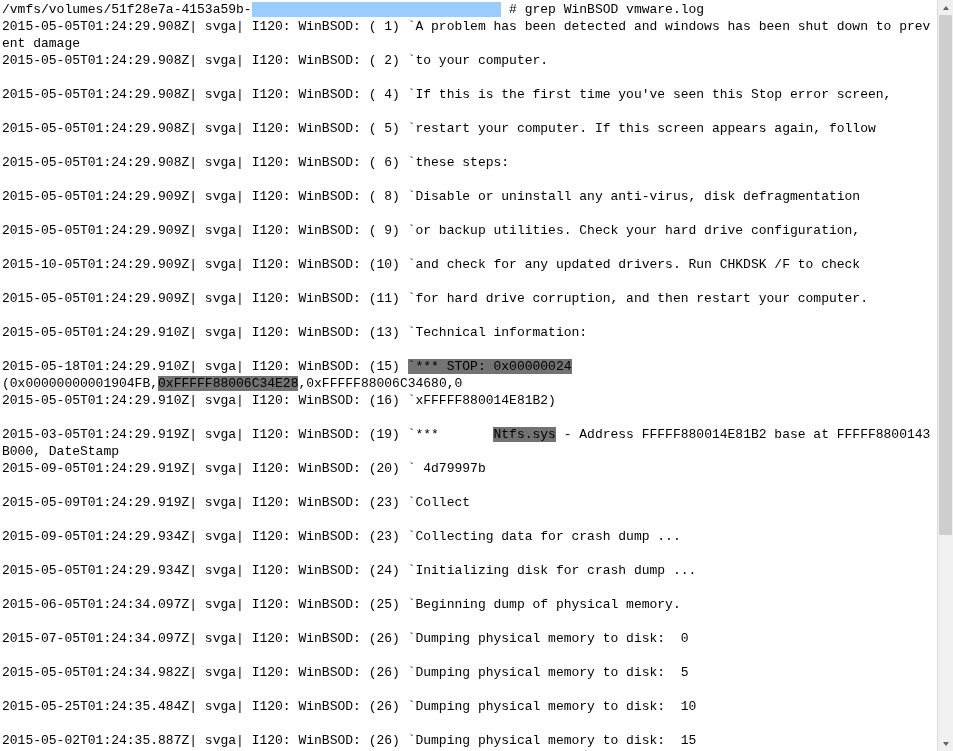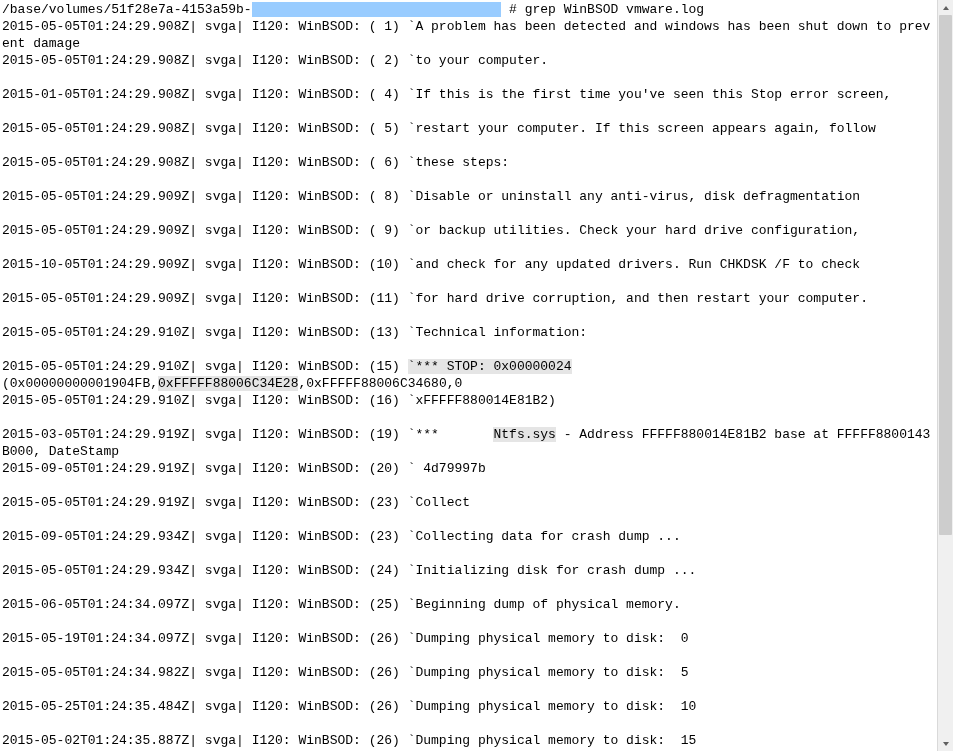--- a/index.html
+++ b/index.html
@@ -5,62 +5,62 @@
 html,body{margin:0;padding:0;background:#fff;}
 .viewport{width:953px;height:751px;position:relative;background:#fff;overflow:hidden;}
 .content{position:absolute;left:0;top:0;width:938px;height:751px;overflow:auto;font-family:"Courier New",monospace;font-size:13px;line-height:17px;color:#000;white-space:pre-wrap;word-break:break-all;padding:1px 2px 0 2px;box-sizing:border-box;}
 .scrollbar{position:absolute;right:0;top:0;width:15px;height:751px;background:#f0f0f0;border-left:1px solid #d9d9d9;}
 .sb-btn{position:absolute;right:0;width:15px;height:15px;background:#f0f0f0;display:flex;align-items:center;justify-content:center;}
 .sb-btn svg{width:8px;height:8px;display:block;}
 .sb-top{top:0;}
 .sb-bot{bottom:0;}
 .sb-thumb{position:absolute;right:1px;top:15px;width:13px;height:520px;background:#cdcdcd;border-radius:1px;}
 .hl-sel{background:#99ccff;}
-.hl-yel{background:#e5e5e5;}
+.hl-yel{background:#737373;}
 </style>
 </head>
 <body>
 
 <div class="viewport">
-  <div class="content" id="content"><span>/base/volumes/51f28e7a-4153a59b-</span><span class="hl-sel">                                </span><span> # grep WinBSOD vmware.log</span>
+  <div class="content" id="content"><span>/vmfs/volumes/51f28e7a-4153a59b-</span><span class="hl-sel">                                </span><span> # grep WinBSOD vmware.log</span>
 <span>2015-05-05T01:24:29.908Z| svga| I120: WinBSOD: ( 1) `A problem has been detected and windows has been shut down to prevent damage</span>
 <span>2015-05-05T01:24:29.908Z| svga| I120: WinBSOD: ( 2) `to your computer.</span>
 <span></span>
-<span>2015-01-05T01:24:29.908Z| svga| I120: WinBSOD: ( 4) `If this is the first time you've seen this Stop error screen,</span>
+<span>2015-05-05T01:24:29.908Z| svga| I120: WinBSOD: ( 4) `If this is the first time you've seen this Stop error screen,</span>
 <span></span>
 <span>2015-05-05T01:24:29.908Z| svga| I120: WinBSOD: ( 5) `restart your computer. If this screen appears again, follow</span>
 <span></span>
 <span>2015-05-05T01:24:29.908Z| svga| I120: WinBSOD: ( 6) `these steps:</span>
 <span></span>
 <span>2015-05-05T01:24:29.909Z| svga| I120: WinBSOD: ( 8) `Disable or uninstall any anti-virus, disk defragmentation</span>
 <span></span>
 <span>2015-05-05T01:24:29.909Z| svga| I120: WinBSOD: ( 9) `or backup utilities. Check your hard drive configuration,</span>
 <span></span>
 <span>2015-10-05T01:24:29.909Z| svga| I120: WinBSOD: (10) `and check for any updated drivers. Run CHKDSK /F to check</span>
 <span></span>
 <span>2015-05-05T01:24:29.909Z| svga| I120: WinBSOD: (11) `for hard drive corruption, and then restart your computer.</span>
 <span></span>
 <span>2015-05-05T01:24:29.910Z| svga| I120: WinBSOD: (13) `Technical information:</span>
 <span></span>
-<span>2015-05-05T01:24:29.910Z| svga| I120: WinBSOD: (15) </span><span class="hl-yel">`*** STOP: 0x00000024</span>
+<span>2015-05-18T01:24:29.910Z| svga| I120: WinBSOD: (15) </span><span class="hl-yel">`*** STOP: 0x00000024</span>
 <span>(0x00000000001904FB,</span><span class="hl-yel">0xFFFFF88006C34E28</span><span>,0xFFFFF88006C34680,0</span>
 <span>2015-05-05T01:24:29.910Z| svga| I120: WinBSOD: (16) `xFFFFF880014E81B2)</span>
 
 <span>2015-03-05T01:24:29.919Z| svga| I120: WinBSOD: (19) `***       </span><span class="hl-yel">Ntfs.sys</span><span> - Address FFFFF880014E81B2 base at FFFFF8800143B000, DateStamp</span>
 <span>2015-09-05T01:24:29.919Z| svga| I120: WinBSOD: (20) ` 4d79997b</span>
 
-<span>2015-05-05T01:24:29.919Z| svga| I120: WinBSOD: (23) `Collect</span>
+<span>2015-05-09T01:24:29.919Z| svga| I120: WinBSOD: (23) `Collect</span>
 <span></span>
 <span>2015-09-05T01:24:29.934Z| svga| I120: WinBSOD: (23) `Collecting data for crash dump ...</span>
 <span></span>
 <span>2015-05-05T01:24:29.934Z| svga| I120: WinBSOD: (24) `Initializing disk for crash dump ...</span>
 <span></span>
 <span>2015-06-05T01:24:34.097Z| svga| I120: WinBSOD: (25) `Beginning dump of physical memory.</span>
 <span></span>
-<span>2015-05-19T01:24:34.097Z| svga| I120: WinBSOD: (26) `Dumping physical memory to disk:  0</span>
+<span>2015-07-05T01:24:34.097Z| svga| I120: WinBSOD: (26) `Dumping physical memory to disk:  0</span>
 <span></span>
 <span>2015-05-05T01:24:34.982Z| svga| I120: WinBSOD: (26) `Dumping physical memory to disk:  5</span>
 <span></span>
 <span>2015-05-25T01:24:35.484Z| svga| I120: WinBSOD: (26) `Dumping physical memory to disk:  10</span>
 <span></span>
 <span>2015-05-02T01:24:35.887Z| svga| I120: WinBSOD: (26) `Dumping physical memory to disk:  15</span>
 <span></span>
 
 <span></span>
 

